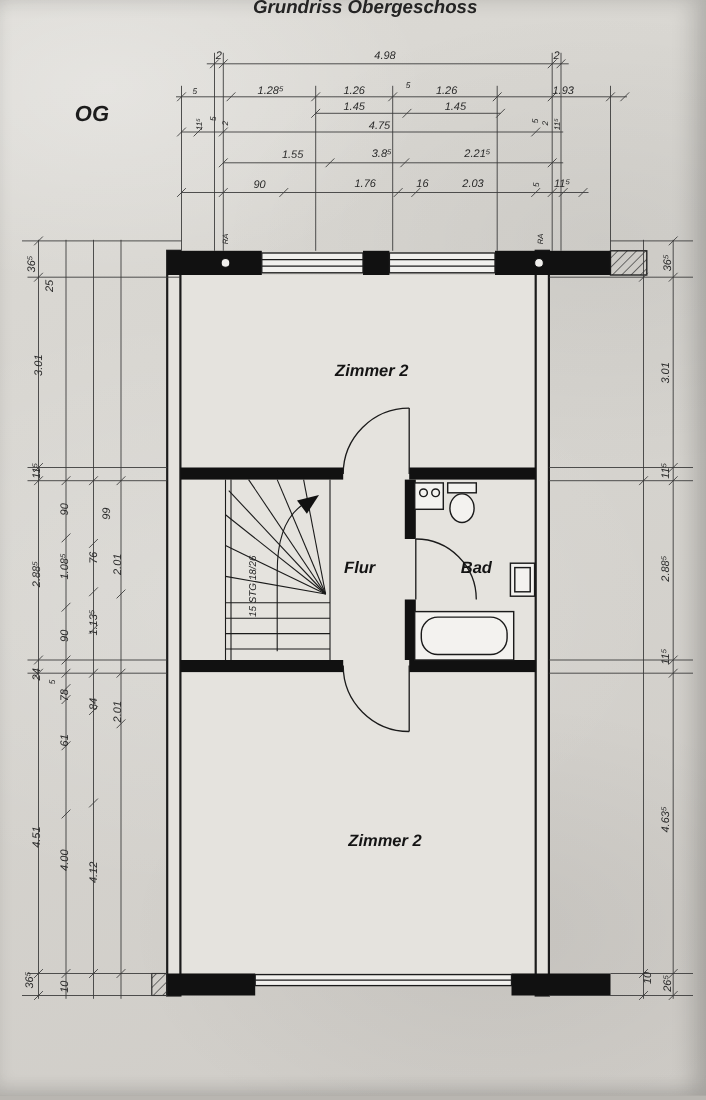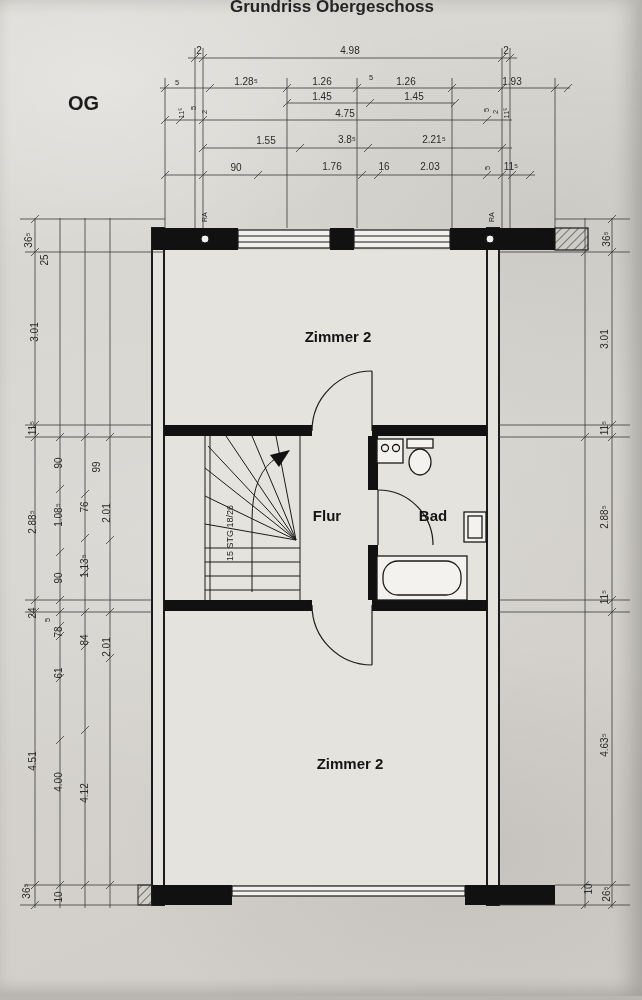--- a/index.html
+++ b/index.html
@@ -6,20 +6,21 @@
   body{background:#b9b6b1;font-family:"Liberation Sans",sans-serif;}
   #page{
     position:relative;width:642px;height:996px;overflow:hidden;
     background:
       radial-gradient(ellipse 420px 260px at 15% 8%, rgba(255,255,255,.30), transparent 70%),
       radial-gradient(ellipse 500px 300px at 85% 22%, rgba(0,0,0,.05), transparent 70%),
       radial-gradient(ellipse 600px 380px at 30% 55%, rgba(255,255,255,.16), transparent 70%),
       radial-gradient(ellipse 480px 300px at 70% 85%, rgba(0,0,0,.06), transparent 70%),
       linear-gradient(158deg,#dcdad5 0%,#d6d4cf 45%,#cfccc7 100%);
     box-shadow:inset -14px 0 18px rgba(0,0,0,.14), inset 0 -8px 14px rgba(0,0,0,.08);
+    font-style:italic;
   }
   svg{position:absolute;inset:0;}
   text{fill:#222;}
   .title{font-size:17px;font-weight:bold;fill:#242424;}
   .og{font-size:20px;font-weight:bold;fill:#1c1c1c;}
   .room{font-size:15px;font-weight:bold;fill:#141414;}
   .dim{font-size:10px;fill:#2a2a2a;}
   .sm{font-size:7.5px;}
   .stair-label{font-size:9px;fill:#222;}
   .marker{font-size:7px;fill:#222;}

